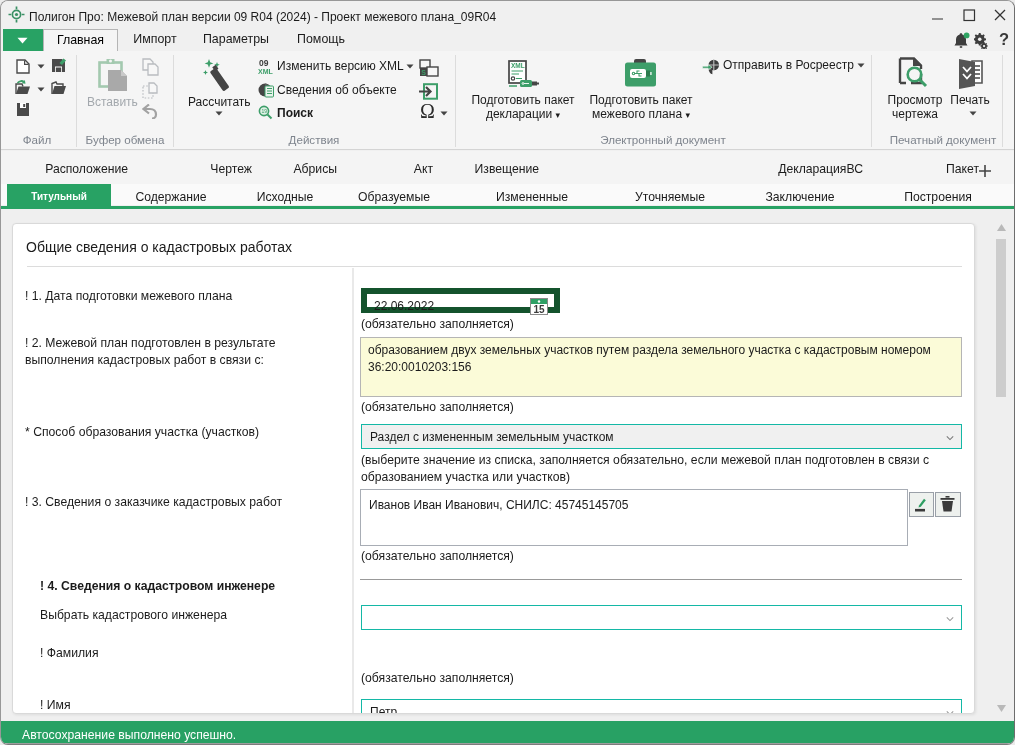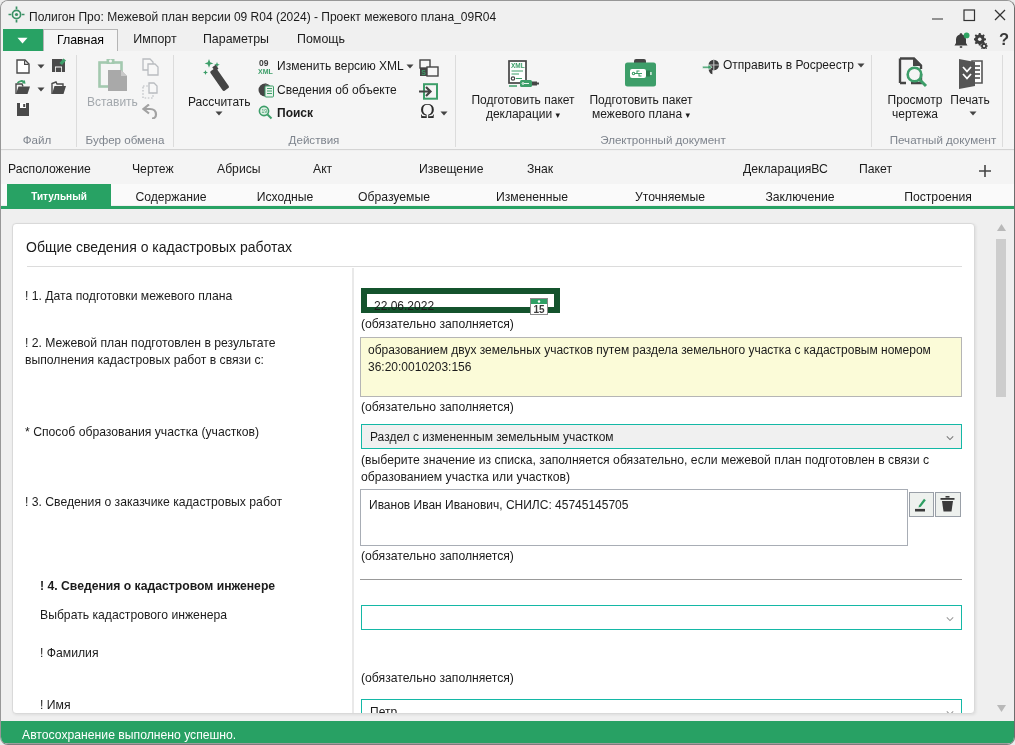--- a/index.html
+++ b/index.html
@@ -20,21 +20,21 @@
   #ribbon { position:absolute; left:0; top:50px; width:100%; height:99px; background:#f5f5f5; border-bottom:1px solid #d4d4d4; }
   .gsep { position:absolute; top:4px; height:92px; width:1px; background:#dcdcdc; }
   .glabel { position:absolute; top:82px; width:200px; text-align:center; font-size:11.6px; color:#7e848d; }
   .rtext { position:absolute; font-size:12px; color:#1b1b1b; white-space:nowrap; }
   .rbig { position:absolute; font-size:12px; color:#1b1b1b; text-align:center; line-height:13.5px; }
   .gray { color:#a3a8ad; }
   
   #tabs1 { position:absolute; left:0; top:150px; width:100%; height:33px; background:#f4f4f4; }
   #tabs2 { position:absolute; left:0; top:183px; width:100%; height:21px; background:#fafafa; }
   #greenline { position:absolute; left:0; top:204.5px; width:100%; height:3.5px; background:#28a264; }
-  .t1 { position:absolute; top:0; height:33px; line-height:37px; font-size:12.2px; color:#1b1b1b; text-align:left; }
+  .t1 { position:absolute; top:0; height:33px; line-height:37px; font-size:12.2px; color:#1b1b1b; text-align:right; }
   .t2 { position:absolute; top:0; height:21px; line-height:26px; font-size:12.2px; color:#1b1b1b; text-align:center; }
   #tab-active { position:absolute; left:6px; top:0; width:104px; height:25px; background:#28a264; color:#fff; font-weight:bold; text-align:center; line-height:26px; font-size:10px; }
   
   #content { position:absolute; left:0; top:208px; width:100%; height:512px; background:#efefef; }
   #card { position:absolute; left:11px; top:14px; width:963px; height:491px; background:#fff; border:1px solid #d9d9d9; border-radius:4px; box-shadow:1px 1px 3px rgba(0,0,0,0.08); overflow:hidden; }
   .note { position:absolute; font-size:12.2px; color:#1b1b1b; white-space:nowrap; }
   .combo { position:absolute; left:347px; width:601px; height:25px; border:1px solid #14b8a6; background:#fff; }
   .combo .tx { position:absolute; left:8px; top:5px; font-size:12px; color:#1b1b1b; white-space:nowrap; }
   .chev { position:absolute; right:7px; top:9px; width:8px; height:8px; }
   
@@ -281,21 +281,20 @@
     <svg class="abs" style="left:968px;top:60px" width="8" height="5" viewBox="0 0 8 5">
         <path d="M0.5 0.5 L7.5 0.5 L4 4.5 Z" fill="#444"></path>
       </svg>
   </div>
   <div id="tabs1">
     <div class="t1" style="left:7px;width:120px;">Расположение</div>
     <div class="t1" style="left:131px;width:120px;">Чертеж</div>
     <div class="t1" style="left:216px;width:120px;">Абрисы</div>
     <div class="t1" style="left:312px;width:120px;">Акт</div>
     <div class="t1" style="left:418px;width:120px;">Извещение</div>
-    <div class="t1" style="left:526px;width:120px;">Знак</div>
     <div class="t1" style="left:653px;width:120px;margin-top:48px;">Схема</div>
     <div class="t1" style="left:742px;width:120px;">ДекларацияВС</div>
     <div class="t1" style="left:858px;width:120px;">Пакет</div>
     <svg class="abs" style="left:977px;top:13px" width="14" height="14" viewBox="0 0 14 14">
         <line x1="7" y1="1" x2="7" y2="13" stroke="#444" stroke-width="1.6"></line>
         <line x1="1" y1="7" x2="13" y2="7" stroke="#444" stroke-width="1.6"></line>
       </svg>
   </div>
   <div id="tabs2">
     <div class="t2" style="left:110px;width:120px;">Содержание</div>

